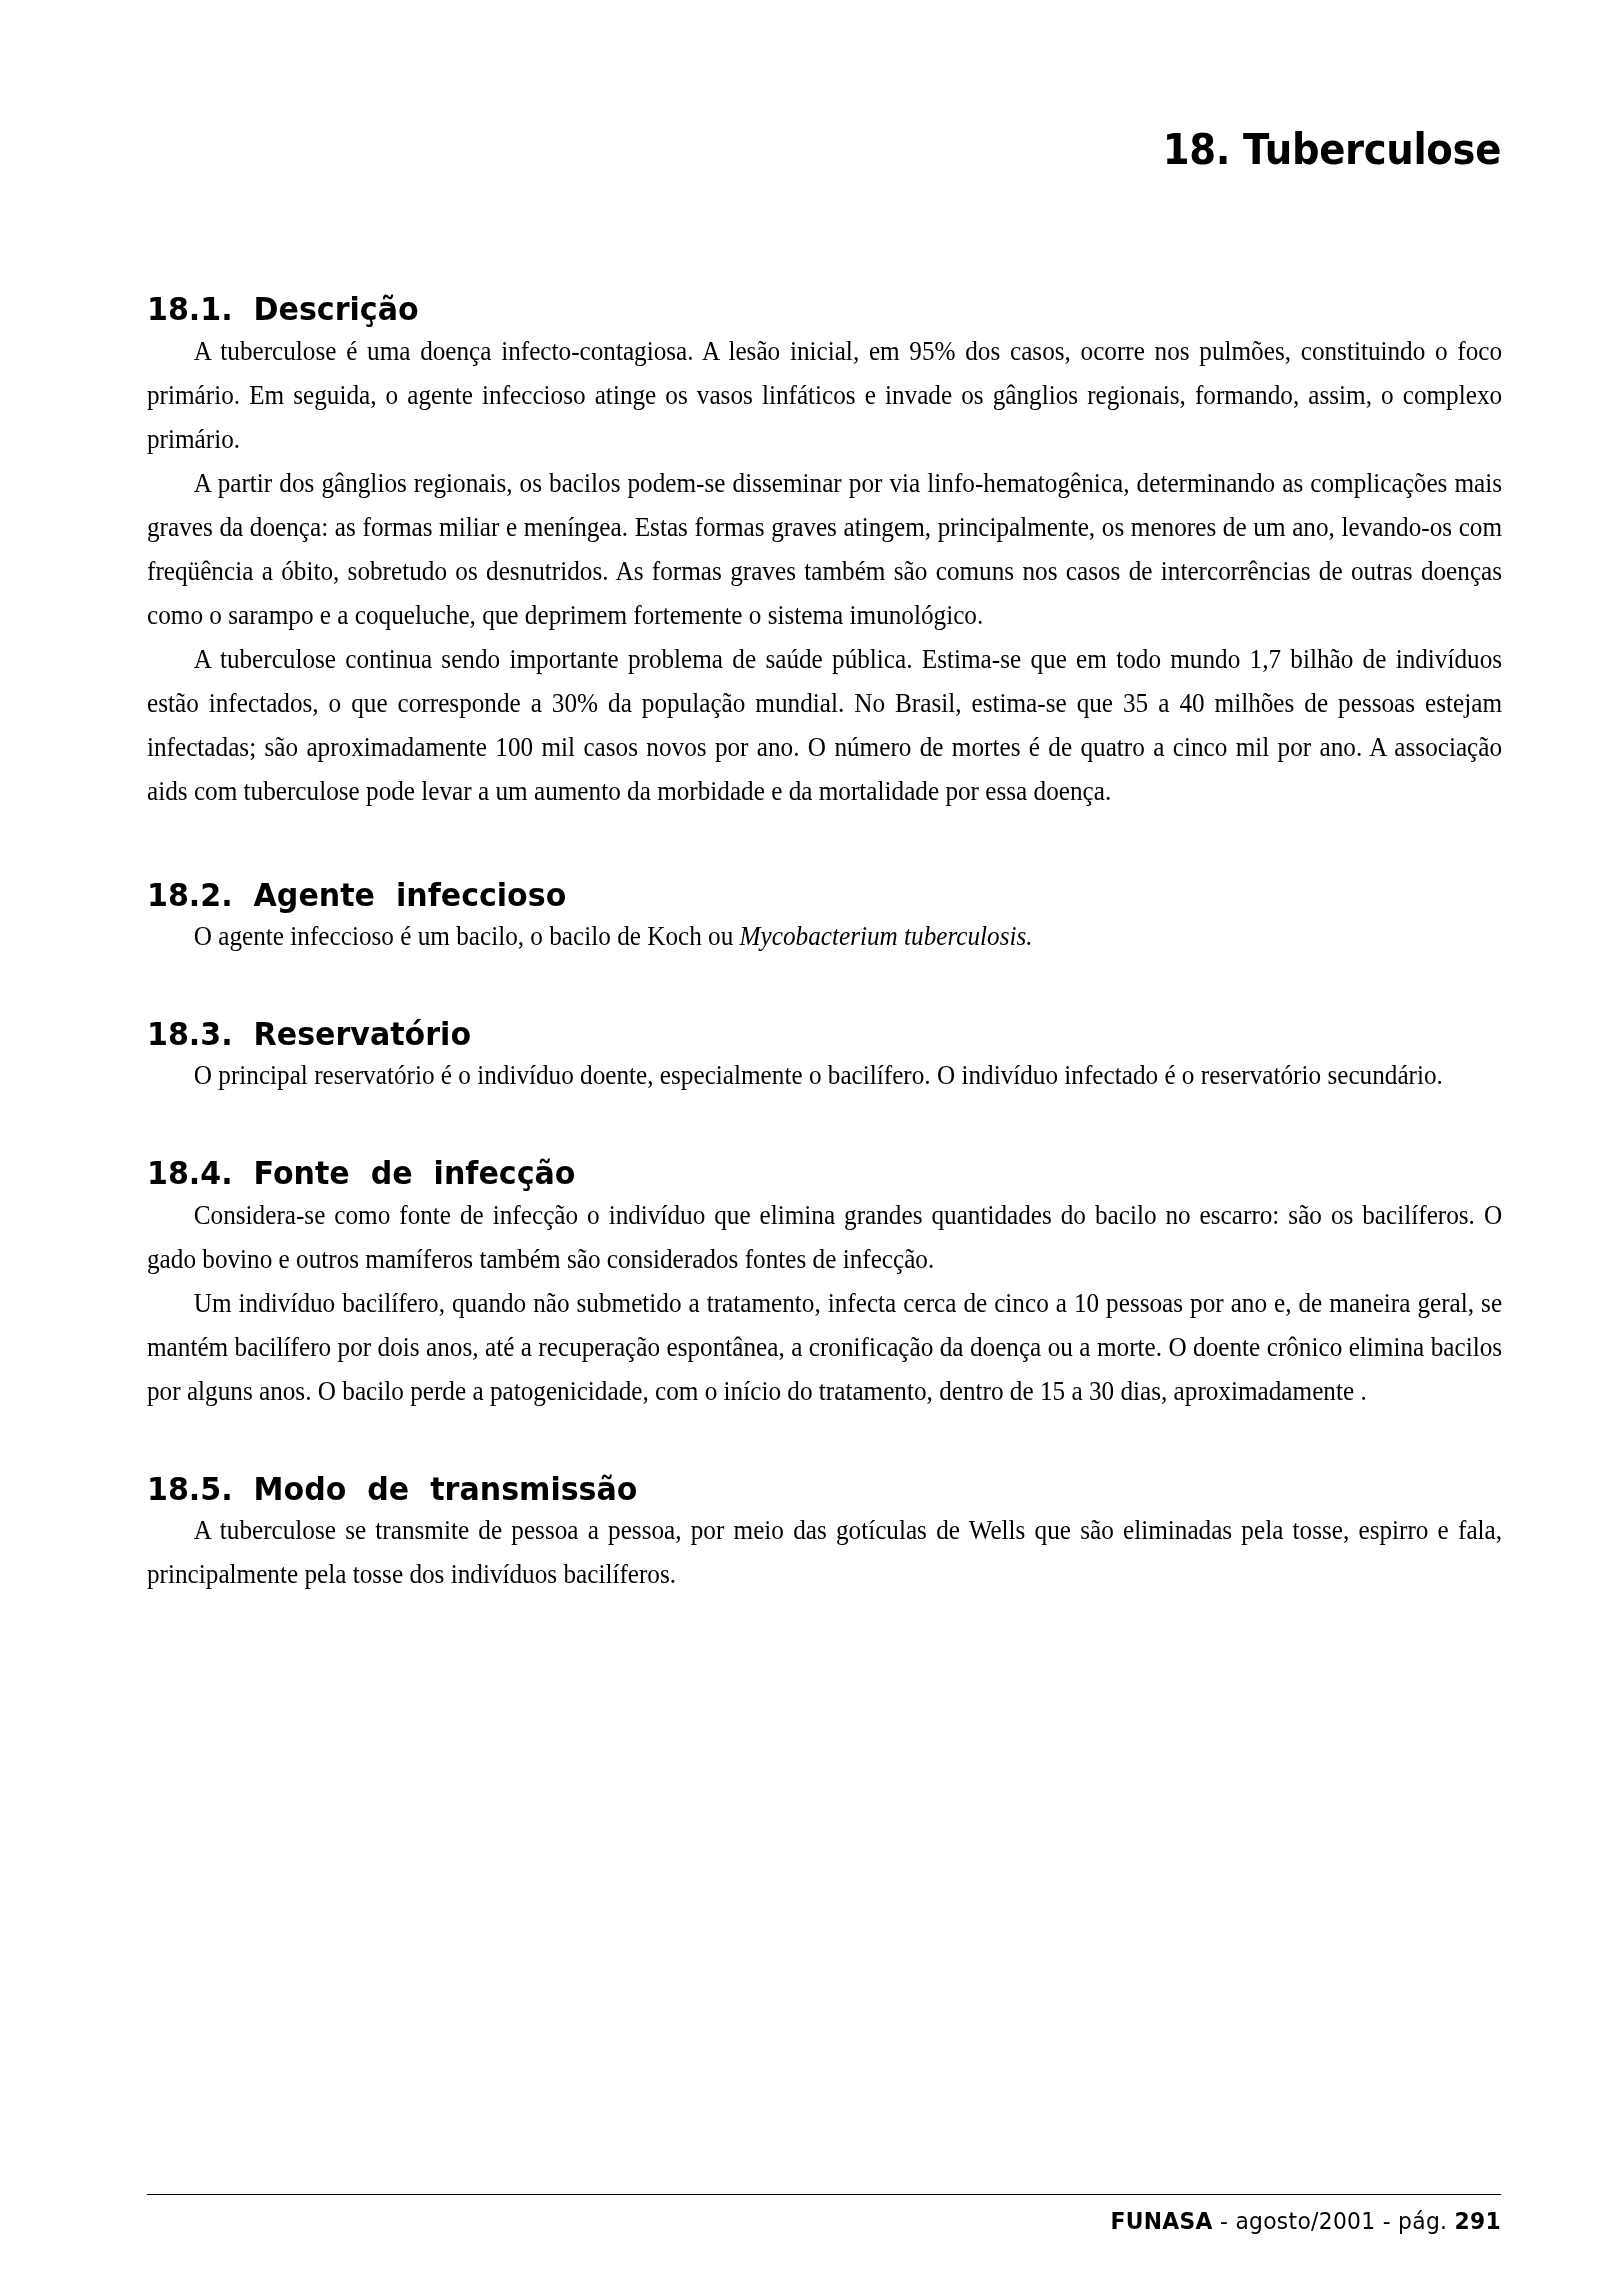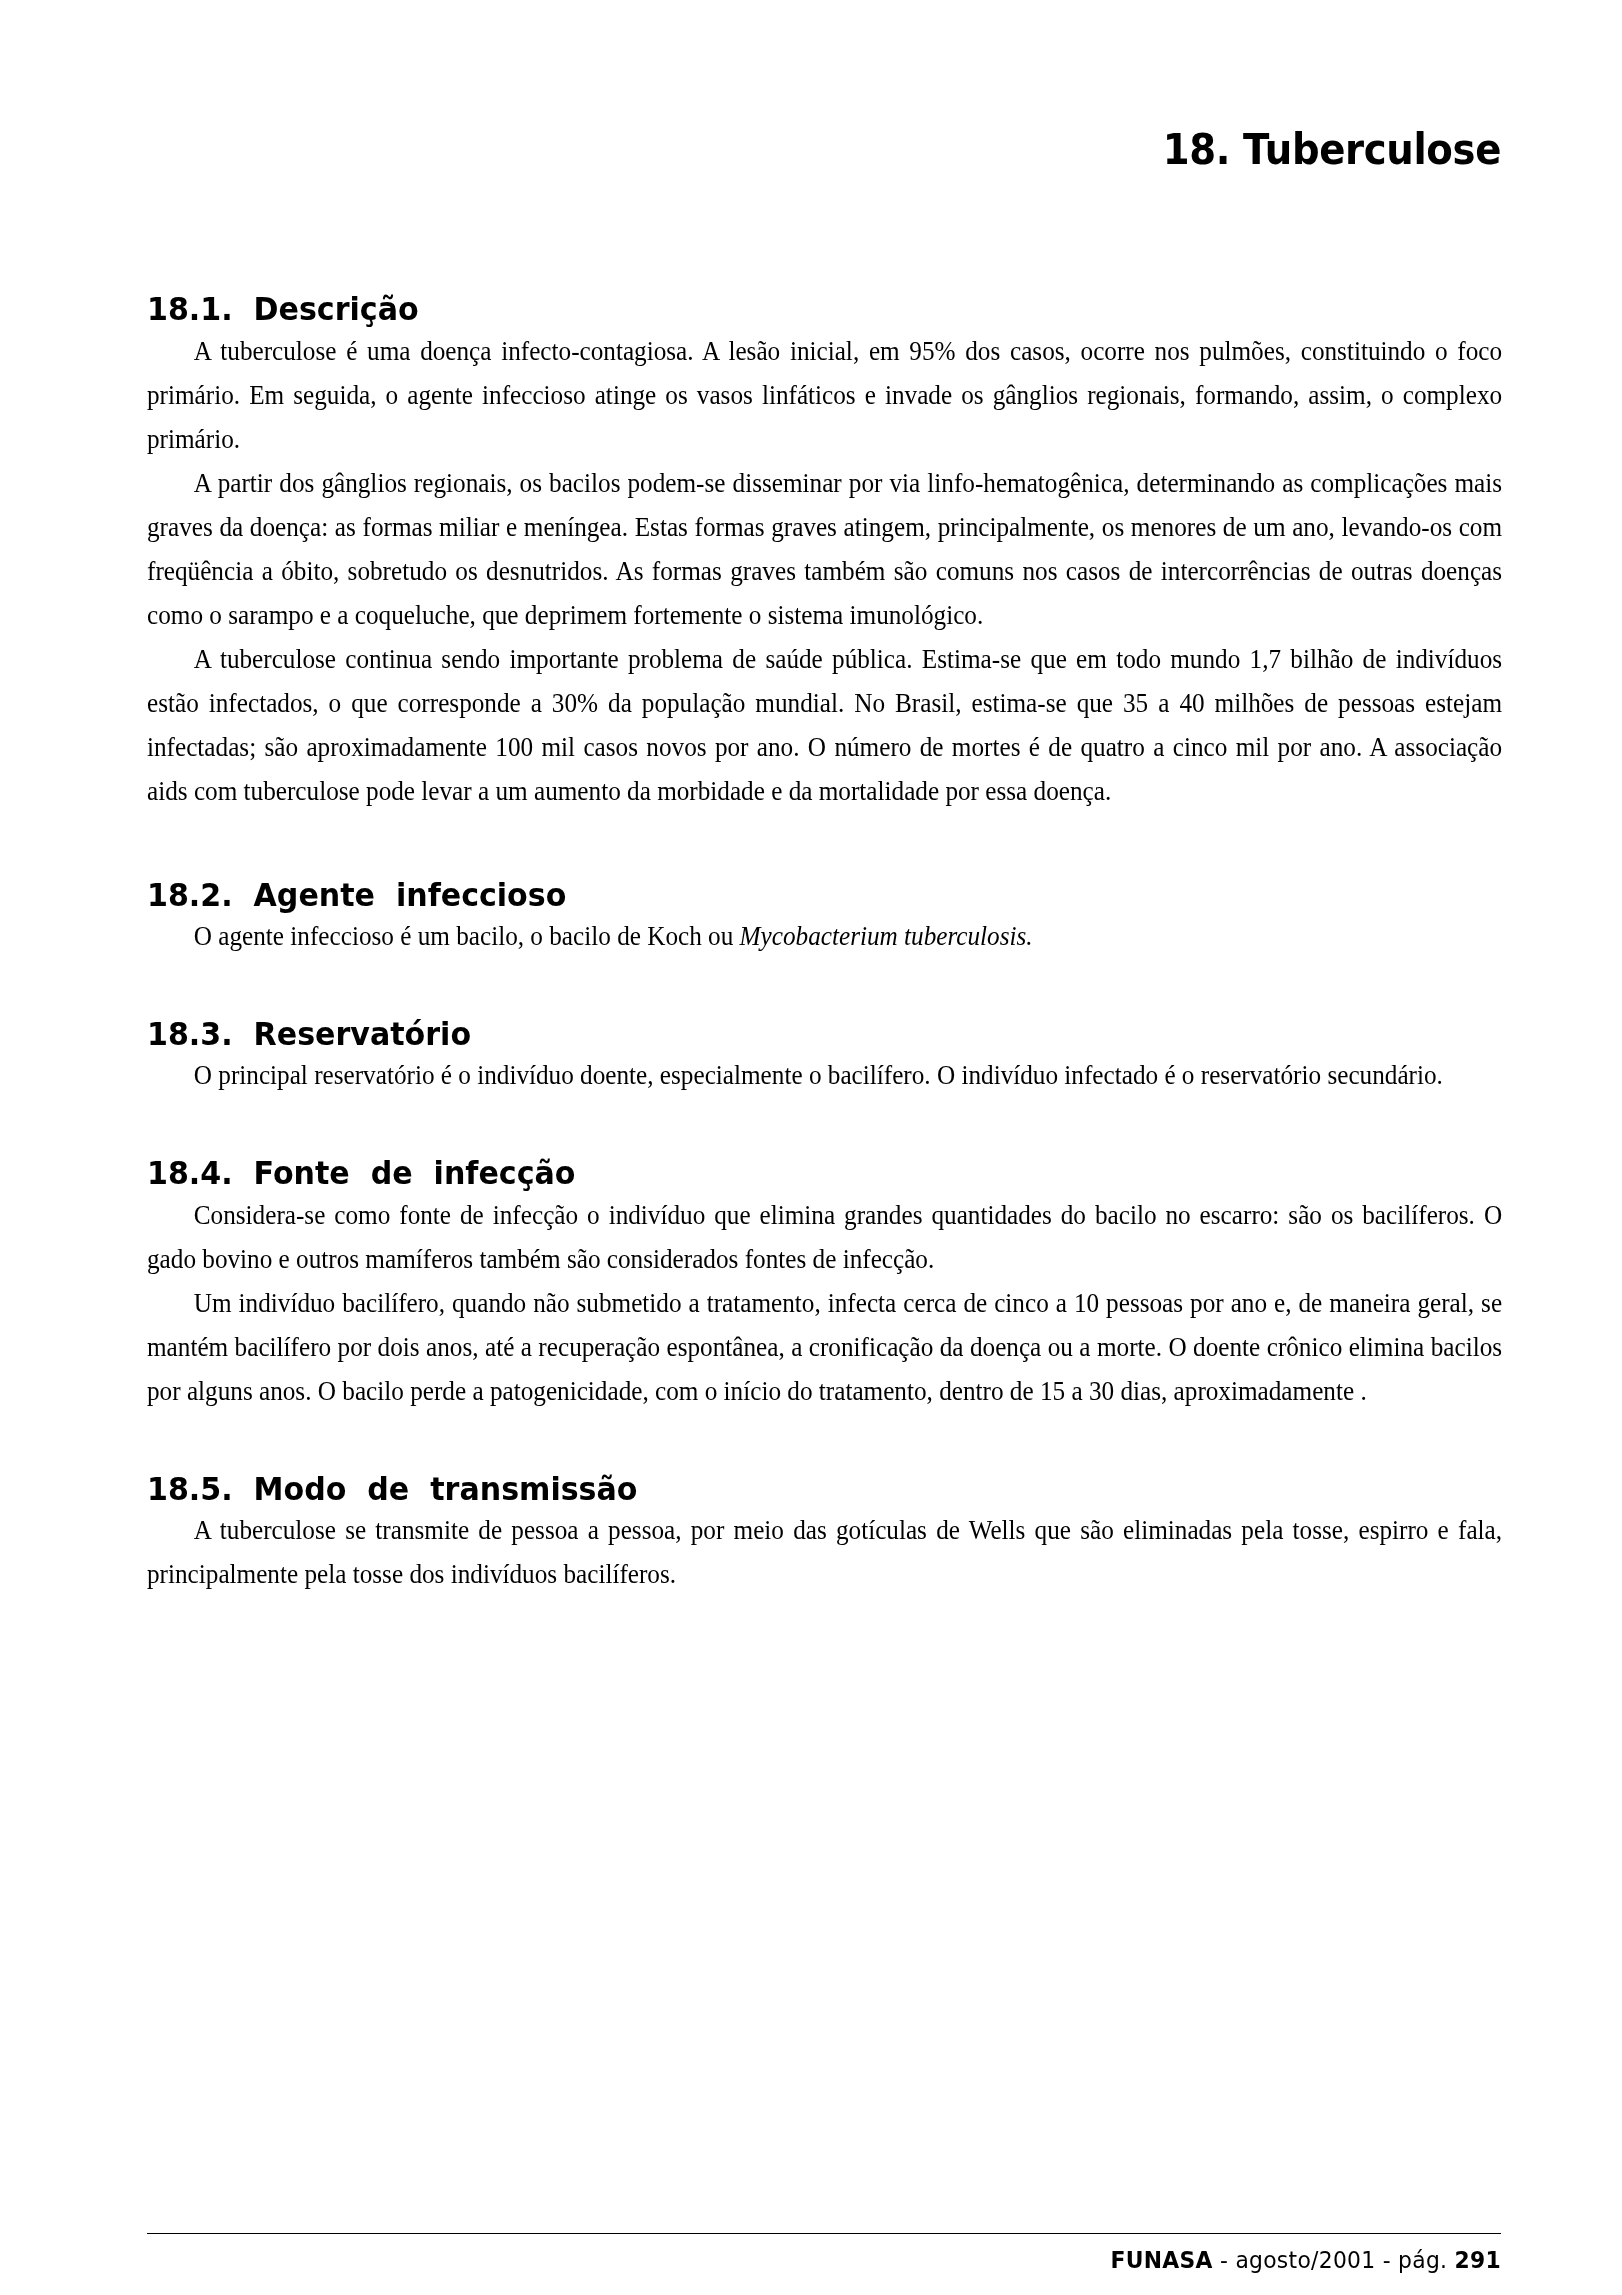--- a/index.html
+++ b/index.html
@@ -85,21 +85,20 @@
   .par-gap { margin-top: 9.5px; }
 
   p.body-par em { font-style: italic; }
 
   
   .footer {
     position: absolute;
     left: 147px;
     top: 2194px;
     width: 1354px;
-    margin-top: 39px;
   }
   .footer-rule {
     border: 0;
     border-top: 1.6px solid #000;
     margin: 0 0 12.7px 0;
     width: 100%;
   }
   .footer-text {
     font-family: "DejaVu Sans", "Liberation Sans", sans-serif;
     font-size: 23px;

